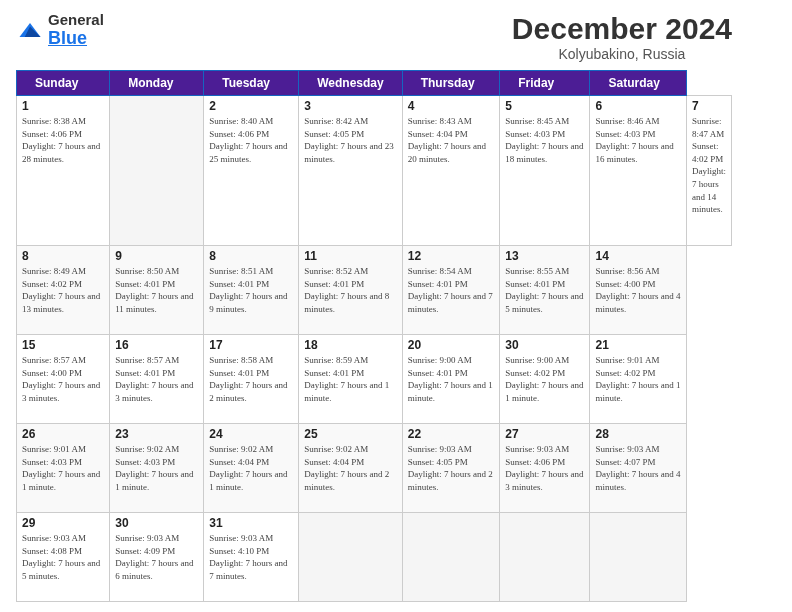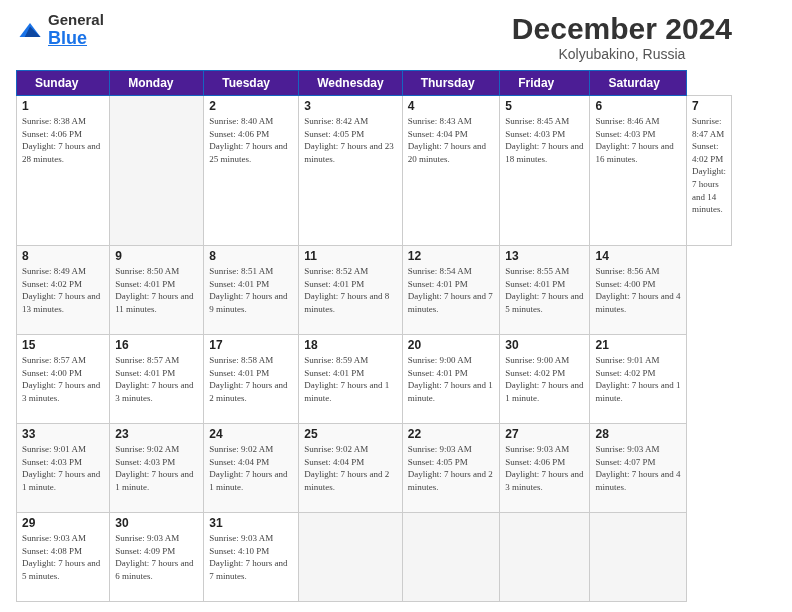--- a/index.html
+++ b/index.html
@@ -224,21 +224,21 @@
           <span class="day-num">30</span>
           <span class="day-info">Sunrise: 9:00 AM<br>Sunset: 4:02 PM<br>Daylight: 7 hours and 1 minute.</span>
         </td>
           <td>
           <span class="day-num">21</span>
           <span class="day-info">Sunrise: 9:01 AM<br>Sunset: 4:02 PM<br>Daylight: 7 hours and 1 minute.</span>
         </td>
         </tr>
         <tr>
           <td>
-          <span class="day-num">33</span>
+          <span class="day-num">26</span>
           <span class="day-info">Sunrise: 9:01 AM<br>Sunset: 4:03 PM<br>Daylight: 7 hours and 1 minute.</span>
         </td>
           <td>
           <span class="day-num">23</span>
           <span class="day-info">Sunrise: 9:02 AM<br>Sunset: 4:03 PM<br>Daylight: 7 hours and 1 minute.</span>
         </td>
           <td>
           <span class="day-num">24</span>
           <span class="day-info">Sunrise: 9:02 AM<br>Sunset: 4:04 PM<br>Daylight: 7 hours and 1 minute.</span>
         </td>

